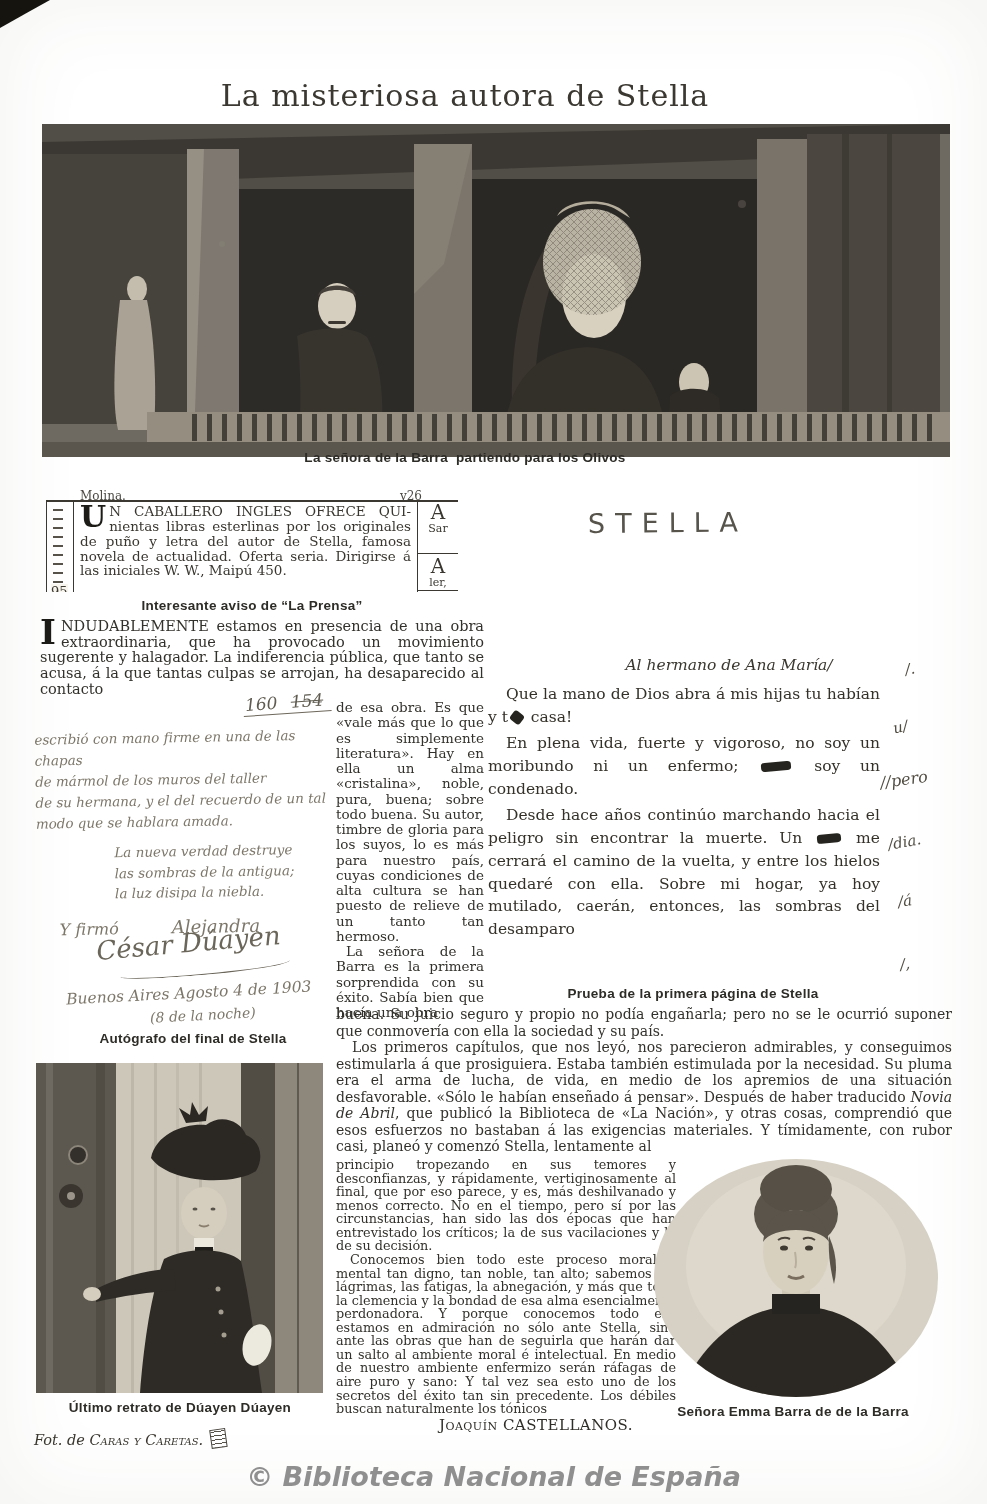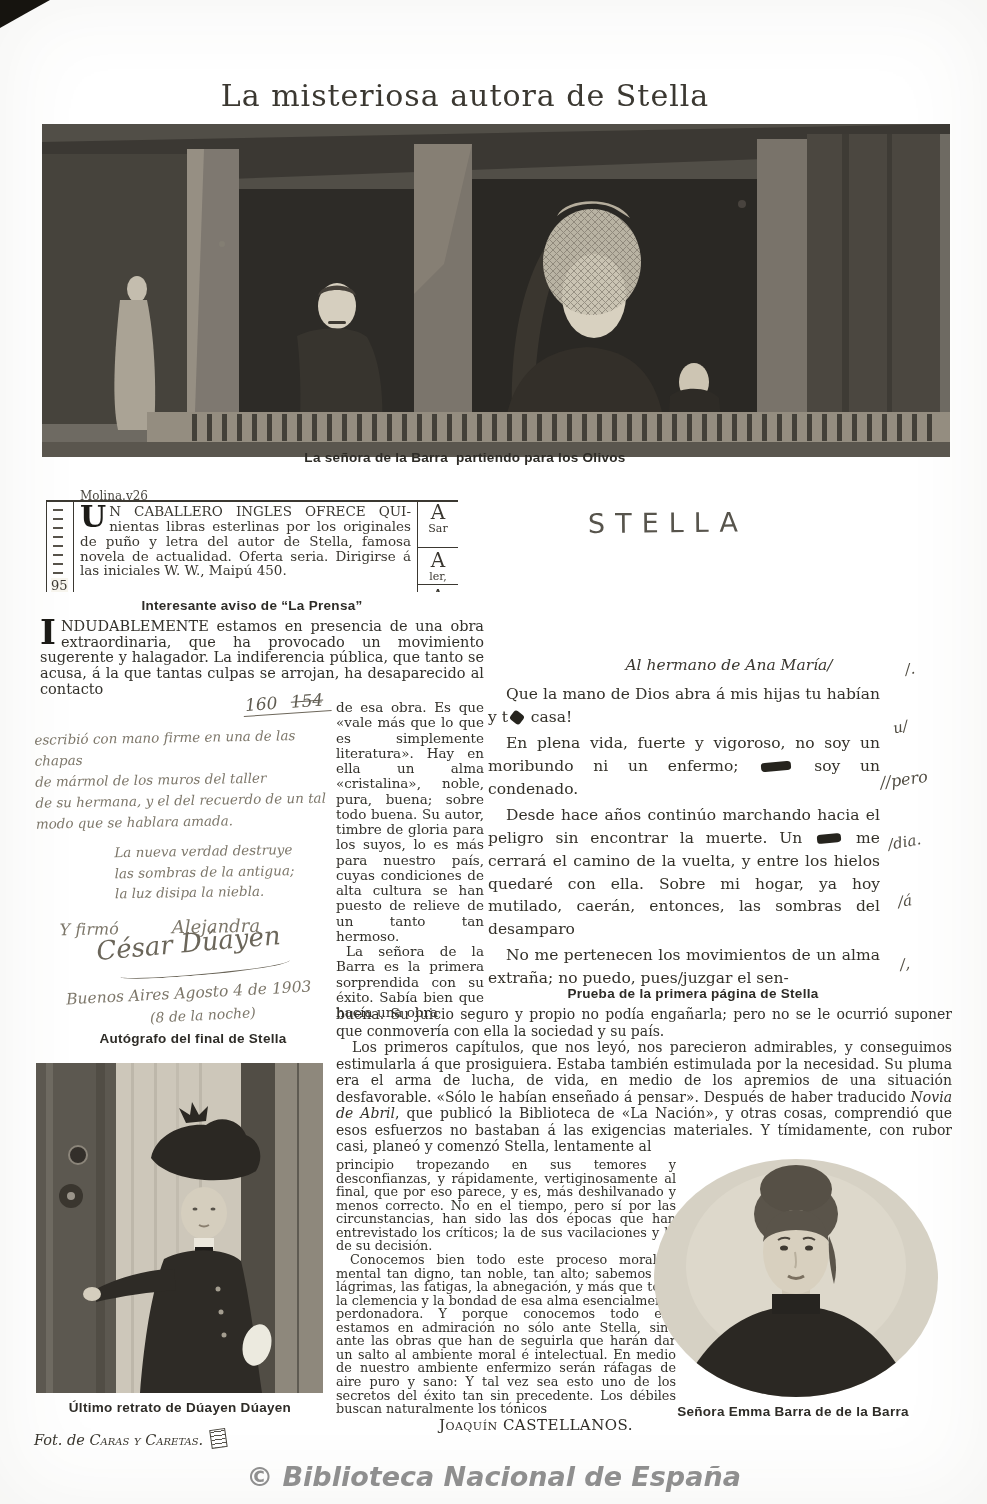--- a/index.html
+++ b/index.html
@@ -77,35 +77,35 @@
       <rect x="105" y="288" width="803" height="30" fill="#948d80"></rect>
       <rect x="140" y="290" width="760" height="27" fill="url(#slats)" opacity=".9"></rect>
       <rect x="0" y="318" width="908" height="15" fill="#5a564e"></rect>
       <circle cx="180" cy="120" r="3" fill="#8d8679" opacity=".4"></circle>
       <circle cx="700" cy="80" r="4" fill="#8d8679" opacity=".3"></circle>
     </svg>
   </div>
   <div class="abs cap" style="left:165px;top:450px;width:600px;white-space:pre-wrap;">La señora de la Barra  partiendo para los Olivos</div>
 
   <div class="abs" style="left:46px;top:487px;width:412px;height:105px;overflow:hidden;">
-    <div style="display:flex;height:13px;overflow:hidden;font-size:12px;color:#4a4740;padding:0 36px 0 34px;">
+    <div style="display:flex;justify-content:space-between;height:13px;overflow:hidden;font-size:12px;color:#4a4740;padding:0 36px 0 34px;">
       <span style="transform:translateY(2px);">Molina.</span>
       <span style="transform:translateY(2px);">v26</span>
     </div>
     <div style="display:flex;border-top:2px solid #3b3831;">
       <div style="position:relative;width:26px;border-left:1.5px solid #3b3831;border-right:1.5px solid #3b3831;
                   background:repeating-linear-gradient(to bottom,transparent 0 7px,#56524a 7px 9px) 6px 0/10px 100% no-repeat;">
         <span style="position:absolute;left:4px;bottom:14px;font-size:13px;color:#3b3831;background:#f7f5ee;">95</span>
       </div>
       <div class="just" style="flex:1;padding:2px 6px 3px 6px;font-size:13.5px;line-height:1.1;color:#3a3730;">
         <span class="dropcap" style="font-size:30px;line-height:.85;padding-right:3px;">U</span><span>N CABALLERO INGLES OFRECE QUI-nientas libras esterlinas por los originales de puño y letra del autor de Stella, famosa novela de actualidad. Oferta seria. Dirigirse á las iniciales W. W., Maipú 450.</span>
       </div>
       <div style="width:40px;border-left:1.5px solid #3b3831;text-align:center;color:#3a3730;">
         <div style="font-size:20px;line-height:1;">A</div>
-        <div style="font-size:11px;border-bottom:1px solid #3b3831;padding-bottom:12px;">Sar</div>
+        <div style="font-size:11px;border-bottom:1px solid #3b3831;padding-bottom:18px;">Sar</div>
         <div style="font-size:20px;line-height:1;padding-top:2px;">A</div>
         <div style="font-size:11px;border-bottom:1px solid #3b3831;padding-bottom:1px;">ler,</div>
         <div style="font-size:20px;line-height:1;padding-top:2px;">A</div>
       </div>
     </div>
 
   </div>
   <div class="abs cap" style="left:56px;top:598px;width:392px;">Interesante aviso de “La Prensa”</div>
 
   <div class="abs" style="left:588px;top:507px;width:220px;font-family:'DejaVu Sans',sans-serif;font-size:27px;
@@ -145,21 +145,20 @@
   <div class="abs" style="left:120px;top:962px;width:170px;height:12px;border-bottom:1.5px solid #6b665a;border-radius:0 0 100% 45%;transform:rotate(-4deg);"></div>
   <div class="abs hand" style="left:66px;top:984px;font-size:15.5px;transform:rotate(-3deg);">Buenos Aires Agosto 4 de 1903</div>
   <div class="abs hand" style="left:150px;top:1007px;font-size:14px;transform:rotate(-3deg);">(8 de la noche)</div>
   <div class="abs cap" style="left:58px;top:1031px;width:270px;">Autógrafo del final de Stella</div>
 
   <div class="abs" style="left:488px;top:656px;width:392px;">
     <div style="font-style:italic;font-size:15.5px;text-align:center;padding-left:90px;margin-bottom:9px;color:#3a372f;">Al hermano de Ana María/</div>
     <p class="proof-p"><span>Que la mano de Dios abra á mis hijas tu habían y t</span><span class="blot blot-check"></span><span> casa!</span></p>
     <p class="proof-p"><span>En plena vida, fuerte y vigoroso, no soy un moribundo ni un enfermo; </span><span class="blot blot-wide"></span><span> soy un condenado.</span></p>
     <p class="proof-p"><span>Desde hace años continúo marchando hacia el peligro sin encontrar la muerte. Un </span><span class="blot blot-mid"></span><span> me cerrará el camino de la vuelta, y entre los hielos quedaré con ella. Sobre mi hogar, ya hoy mutilado, caerán, entonces, las sombras del desamparo</span></p>
-    <p class="proof-p">No me pertenecen los movimientos de un alma extraña; no puedo, pues/juzgar el sen-</p>
   </div>
 
   <div class="abs mark" style="left:905px;top:660px;transform:rotate(-10deg);">/.</div>
   <div class="abs mark" style="left:893px;top:718px;transform:rotate(-12deg);">u/</div>
   <div class="abs mark" style="left:880px;top:770px;transform:rotate(-8deg);font-size:16px;">//pero</div>
   <div class="abs mark" style="left:888px;top:833px;transform:rotate(-10deg);">/dia.</div>
   <div class="abs mark" style="left:898px;top:892px;transform:rotate(-8deg);">/á</div>
   <div class="abs mark" style="left:900px;top:955px;transform:rotate(-8deg);">/,</div>
   <div class="abs cap" style="left:528px;top:986px;width:330px;">Prueba de la primera página de Stella</div>
 

